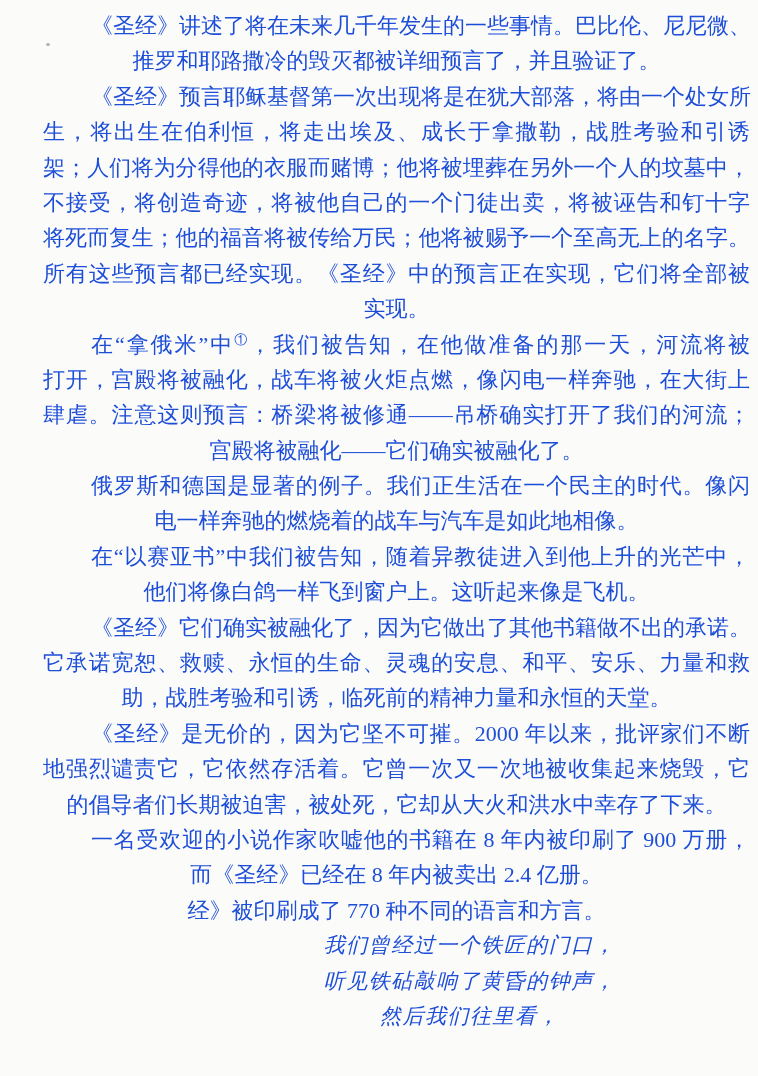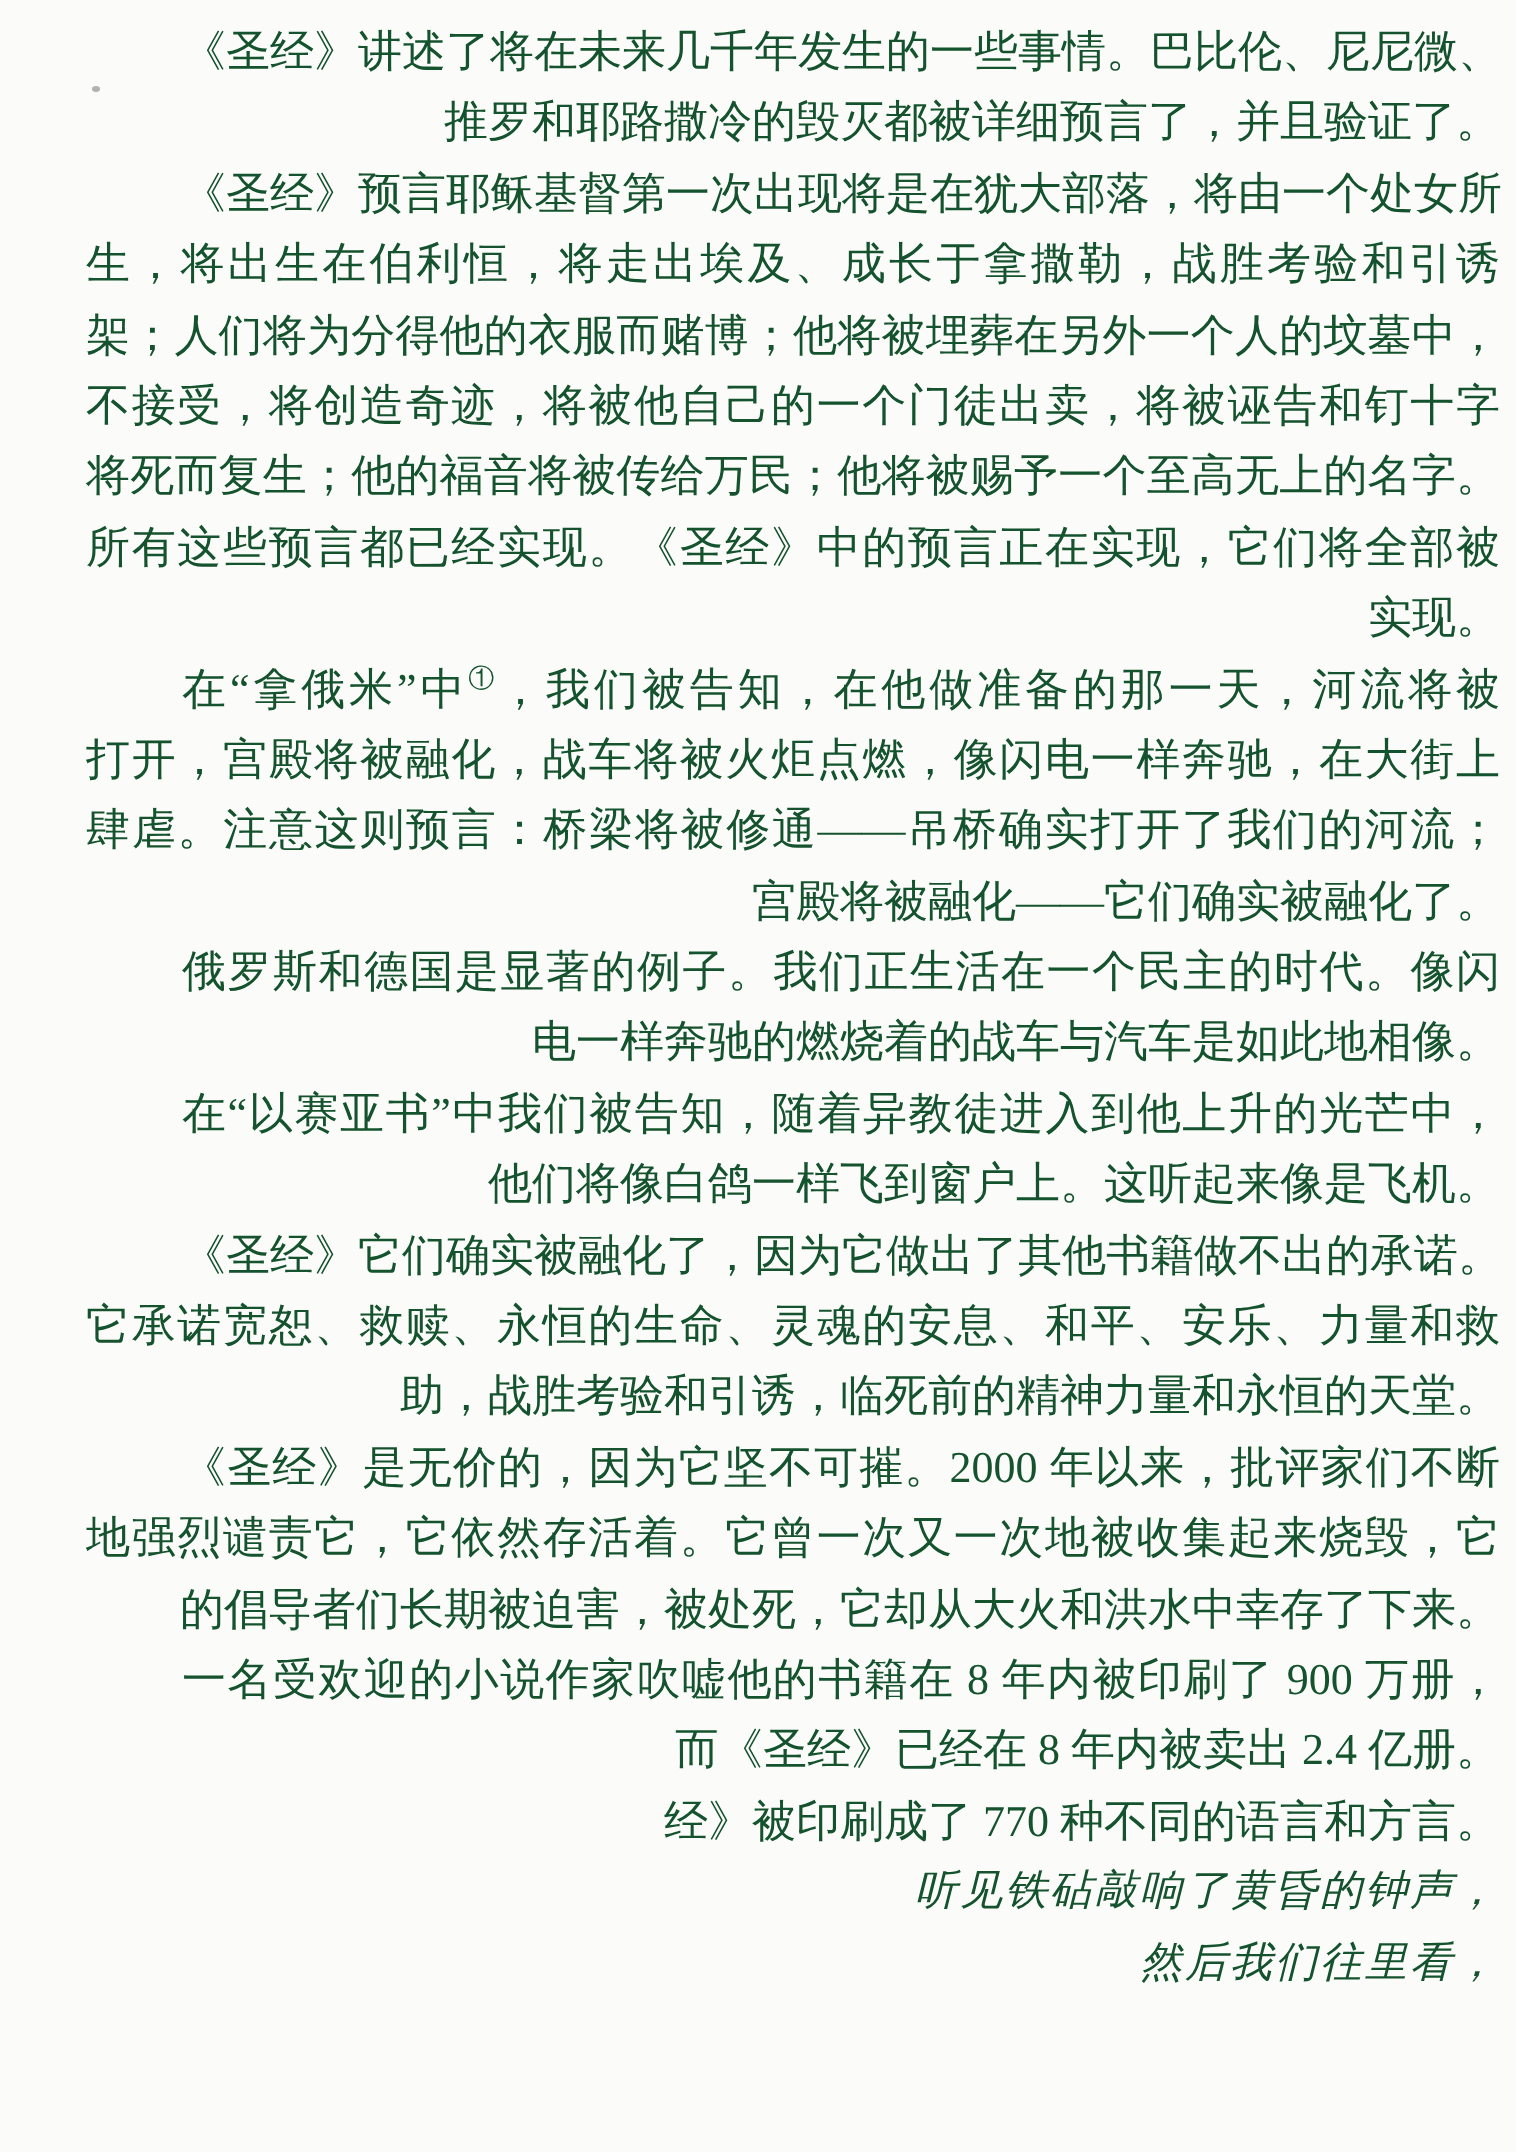--- a/index.html
+++ b/index.html
@@ -22,21 +22,21 @@
     color: #1f1f1f;
   }
   .text-block {
     width: 707px;
   }
   .line {
     height: 35.4px;
     line-height: 35.4px;
     font-size: 22px;
     white-space: nowrap;
-    text-align: right;
+    text-align: center;
     color: inherit;
   }
   .line.fill {
     text-align: justify;
     text-align-last: justify;
   }
   .line.indent {
     padding-left: 48px;
     width: 659px;
   }
@@ -57,21 +57,21 @@
     top: 43px;
     width: 4px;
     height: 3px;
     border-radius: 50%;
     background: rgba(40, 40, 40, 0.35);
   }
 </style>
 </head>
 <body style="background: rgb(251, 251, 250);">
 
-<div class="page" style="color: #14532d;">
+<div class="page" style="color: #1d4ed8;">
   <div class="speck"></div>
   <div class="text-block">
       <div class="line indent fill">《圣经》讲述了将在未来几千年发生的一些事情。巴比伦、尼尼微、</div>
       <div class="line">推罗和耶路撒冷的毁灭都被详细预言了，并且验证了。</div>
       <div class="line indent fill">《圣经》预言耶稣基督第一次出现将是在犹大部落，将由一个处女所</div>
       <div class="line fill">生，将出生在伯利恒，将走出埃及、成长于拿撒勒，战胜考验和引诱</div>
       <div class="line fill">架；人们将为分得他的衣服而赌博；他将被埋葬在另外一个人的坟墓中，</div>
       <div class="line fill">不接受，将创造奇迹，将被他自己的一个门徒出卖，将被诬告和钉十字</div>
       <div class="line fill">将死而复生；他的福音将被传给万民；他将被赐予一个至高无上的名字。</div>
       <div class="line fill">所有这些预言都已经实现。《圣经》中的预言正在实现，它们将全部被</div>
@@ -86,16 +86,17 @@
       <div class="line">他们将像白鸽一样飞到窗户上。这听起来像是飞机。</div>
       <div class="line indent fill">《圣经》它们确实被融化了，因为它做出了其他书籍做不出的承诺。</div>
       <div class="line fill">它承诺宽恕、救赎、永恒的生命、灵魂的安息、和平、安乐、力量和救</div>
       <div class="line">助，战胜考验和引诱，临死前的精神力量和永恒的天堂。</div>
       <div class="line indent fill">《圣经》是无价的，因为它坚不可摧。2000 年以来，批评家们不断</div>
       <div class="line fill">地强烈谴责它，它依然存活着。它曾一次又一次地被收集起来烧毁，它</div>
       <div class="line">的倡导者们长期被迫害，被处死，它却从大火和洪水中幸存了下来。</div>
       <div class="line indent fill">一名受欢迎的小说作家吹嘘他的书籍在 8 年内被印刷了 900 万册，</div>
       <div class="line">而《圣经》已经在 8 年内被卖出 2.4 亿册。</div>
       <div class="line">经》被印刷成了 770 种不同的语言和方言。</div>
+      <div class="line poem">我们曾经过一个铁匠的门口，</div>
       <div class="line poem">听见铁砧敲响了黄昏的钟声，</div>
       <div class="line poem">然后我们往里看，</div>
     </div>
 </div>
 
 </body></html>

